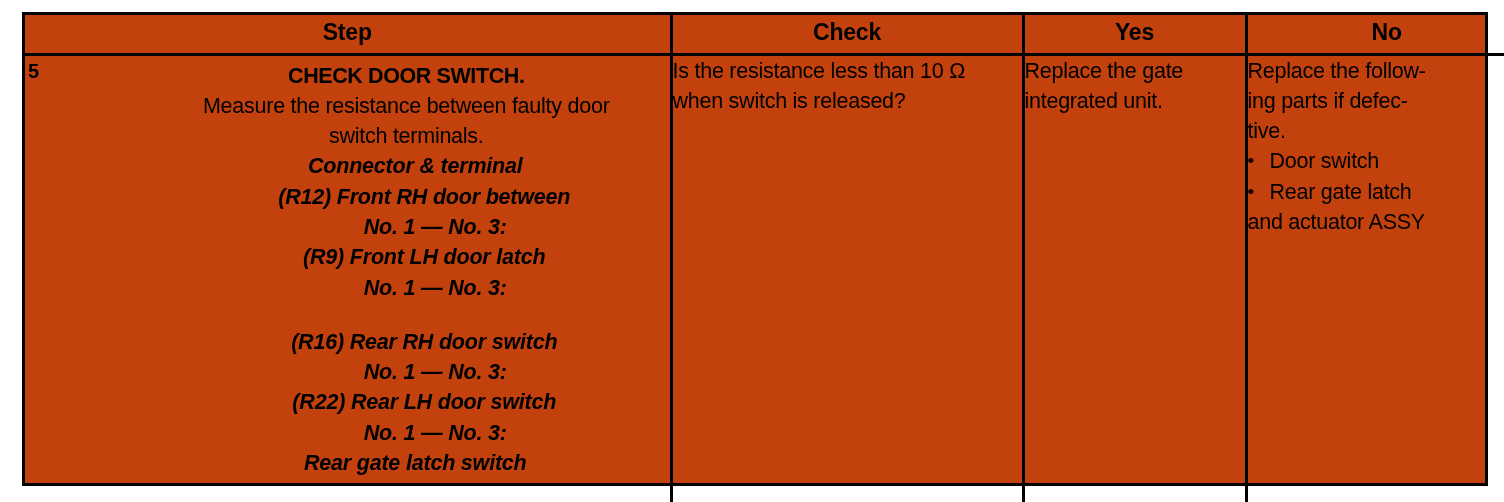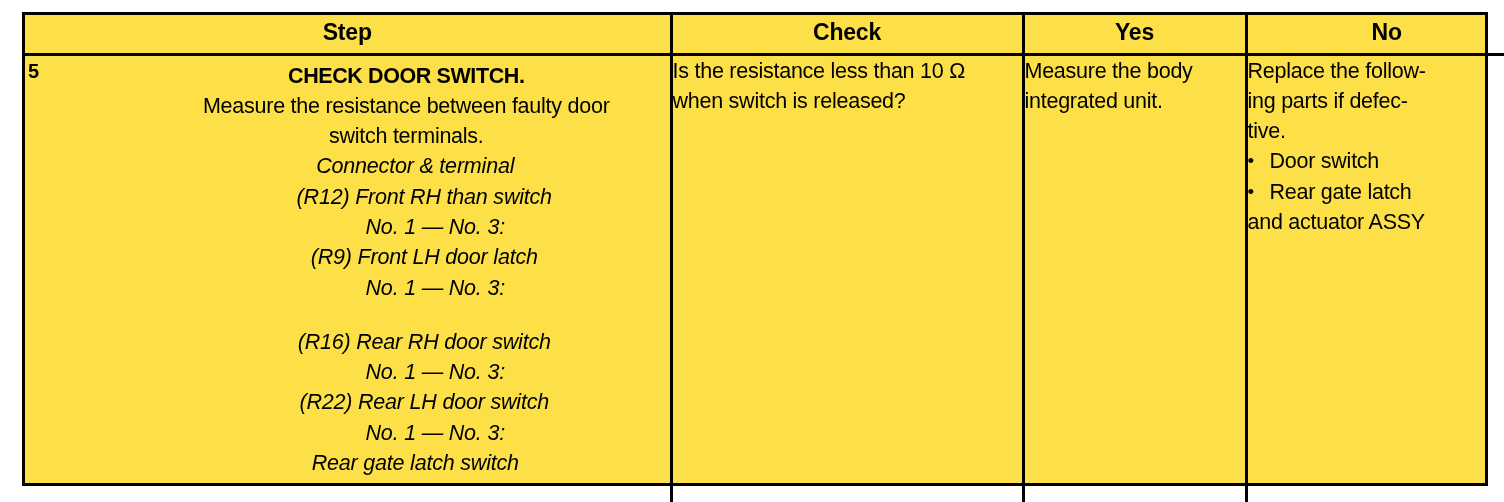--- a/index.html
+++ b/index.html
@@ -26,21 +26,21 @@
 
   
   .diag-table {
     position: absolute;
     left: 22px;
     top: 12px;
     width: 1466px;
     height: 474px;
     border: 3px solid #000000;
     border-collapse: collapse;
-    background: #fde047;
+    background: #c2410c;
   }
 
   .diag-table table {
     width: 100%;
     height: 100%;
     border-collapse: collapse;
     table-layout: fixed;
   }
 
   .diag-table td, .diag-table th {
@@ -86,21 +86,21 @@
     padding-right: 6px;
     text-align: center;
   }
   .ln {
     font-size: 21.5px;
     line-height: 30.3px;
     white-space: pre;
     letter-spacing: -0.25px;
   }
   .ln.bold   { font-weight: bold; letter-spacing: -0.4px; }
-  .ln.bi     { font-weight: normal; font-style: italic; letter-spacing: -0.2px; }
+  .ln.bi     { font-weight: bold; font-style: italic; letter-spacing: -0.2px; }
 
   
   .txt-cell {
     padding: 5px 4px 0 7px;
   }
   .txt-cell .ln { white-space: pre; }
 
   .bullet-line {
     font-size: 21.5px;
     line-height: 30.3px;
@@ -141,21 +141,21 @@
       <tbody>
         <tr>
 
           <td class="col-step step-cell">
             <div class="step-num">5</div>
             <div class="step-body" id="step-body">
                 <div class="ln bold">CHECK DOOR SWITCH.</div>
                 <div class="ln ">Measure the resistance between faulty door</div>
                 <div class="ln ">switch terminals.</div>
                 <div class="ln bi" style="padding-left: 18px;">Connector &amp; terminal</div>
-                <div class="ln bi" style="padding-left: 36px;">(R12) Front RH than switch</div>
+                <div class="ln bi" style="padding-left: 36px;">(R12) Front RH door between</div>
                 <div class="ln bi" style="padding-left: 58px;">No. 1 — No. 3:</div>
                 <div class="ln bi" style="padding-left: 36px;">(R9) Front LH door latch</div>
                 <div class="ln bi" style="padding-left: 58px;">No. 1 — No. 3:</div>
                 <div class="ln bi" style="padding-left: 36px; margin-top: 24px;">(R16) Rear RH door switch</div>
                 <div class="ln bi" style="padding-left: 58px;">No. 1 — No. 3:</div>
                 <div class="ln bi" style="padding-left: 36px;">(R22) Rear LH door switch</div>
                 <div class="ln bi" style="padding-left: 58px;">No. 1 — No. 3:</div>
                 <div class="ln bi" style="padding-left: 18px;">Rear gate latch switch</div>
                 <div class="ln bi" style="padding-left: 36px; margin-top: 21px;">(D46) No. 3 — No. 4:</div>
               </div>
@@ -163,21 +163,21 @@
 
           <td class="col-check txt-cell">
             <div id="check-body">
                 <div class="ln">Is the resistance less than 10 Ω</div>
                 <div class="ln">when switch is released?</div>
               </div>
           </td>
 
           <td class="col-yes txt-cell">
             <div id="yes-body">
-                <div class="ln">Measure the body</div>
+                <div class="ln">Replace the gate</div>
                 <div class="ln">integrated unit.</div>
               </div>
           </td>
 
           <td class="col-no txt-cell">
             <div id="no-body">
                 <div class="ln">Replace the follow-</div>
                 <div class="ln">ing parts if defec-</div>
                 <div class="ln">tive.</div>
                 <div class="bullet-line"><span class="bullet-dot">•</span><span>Door switch</span></div>

